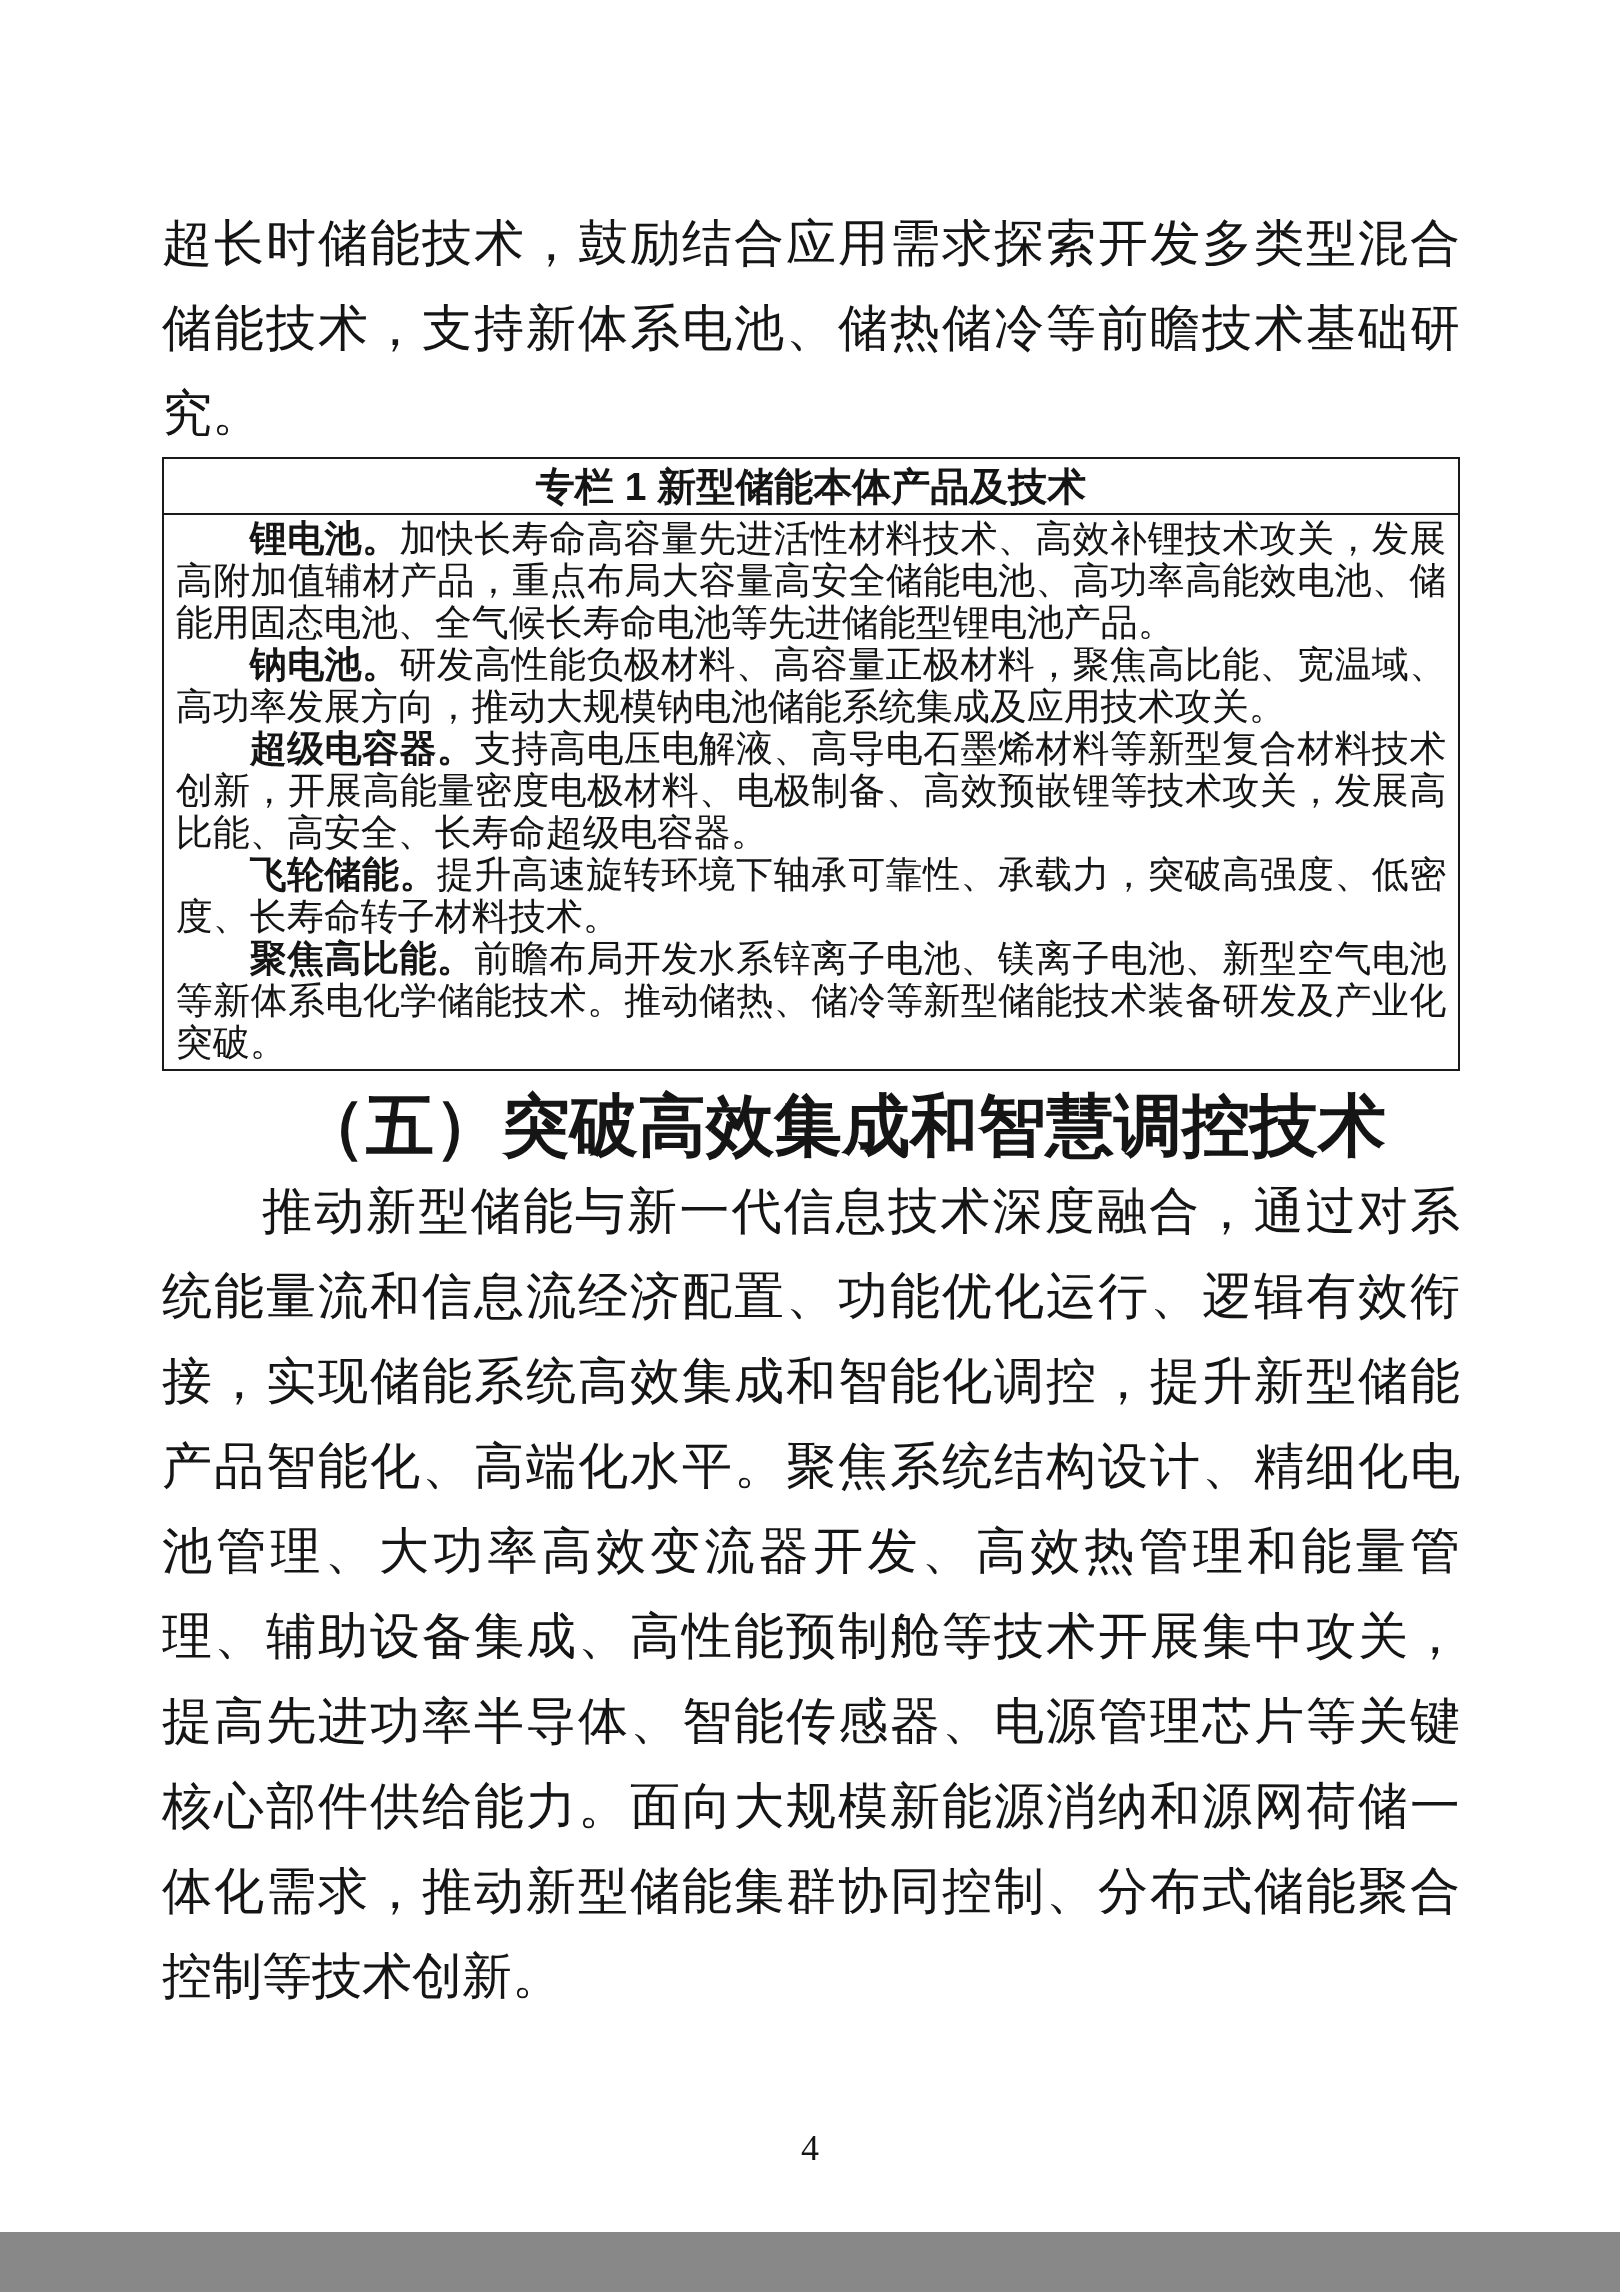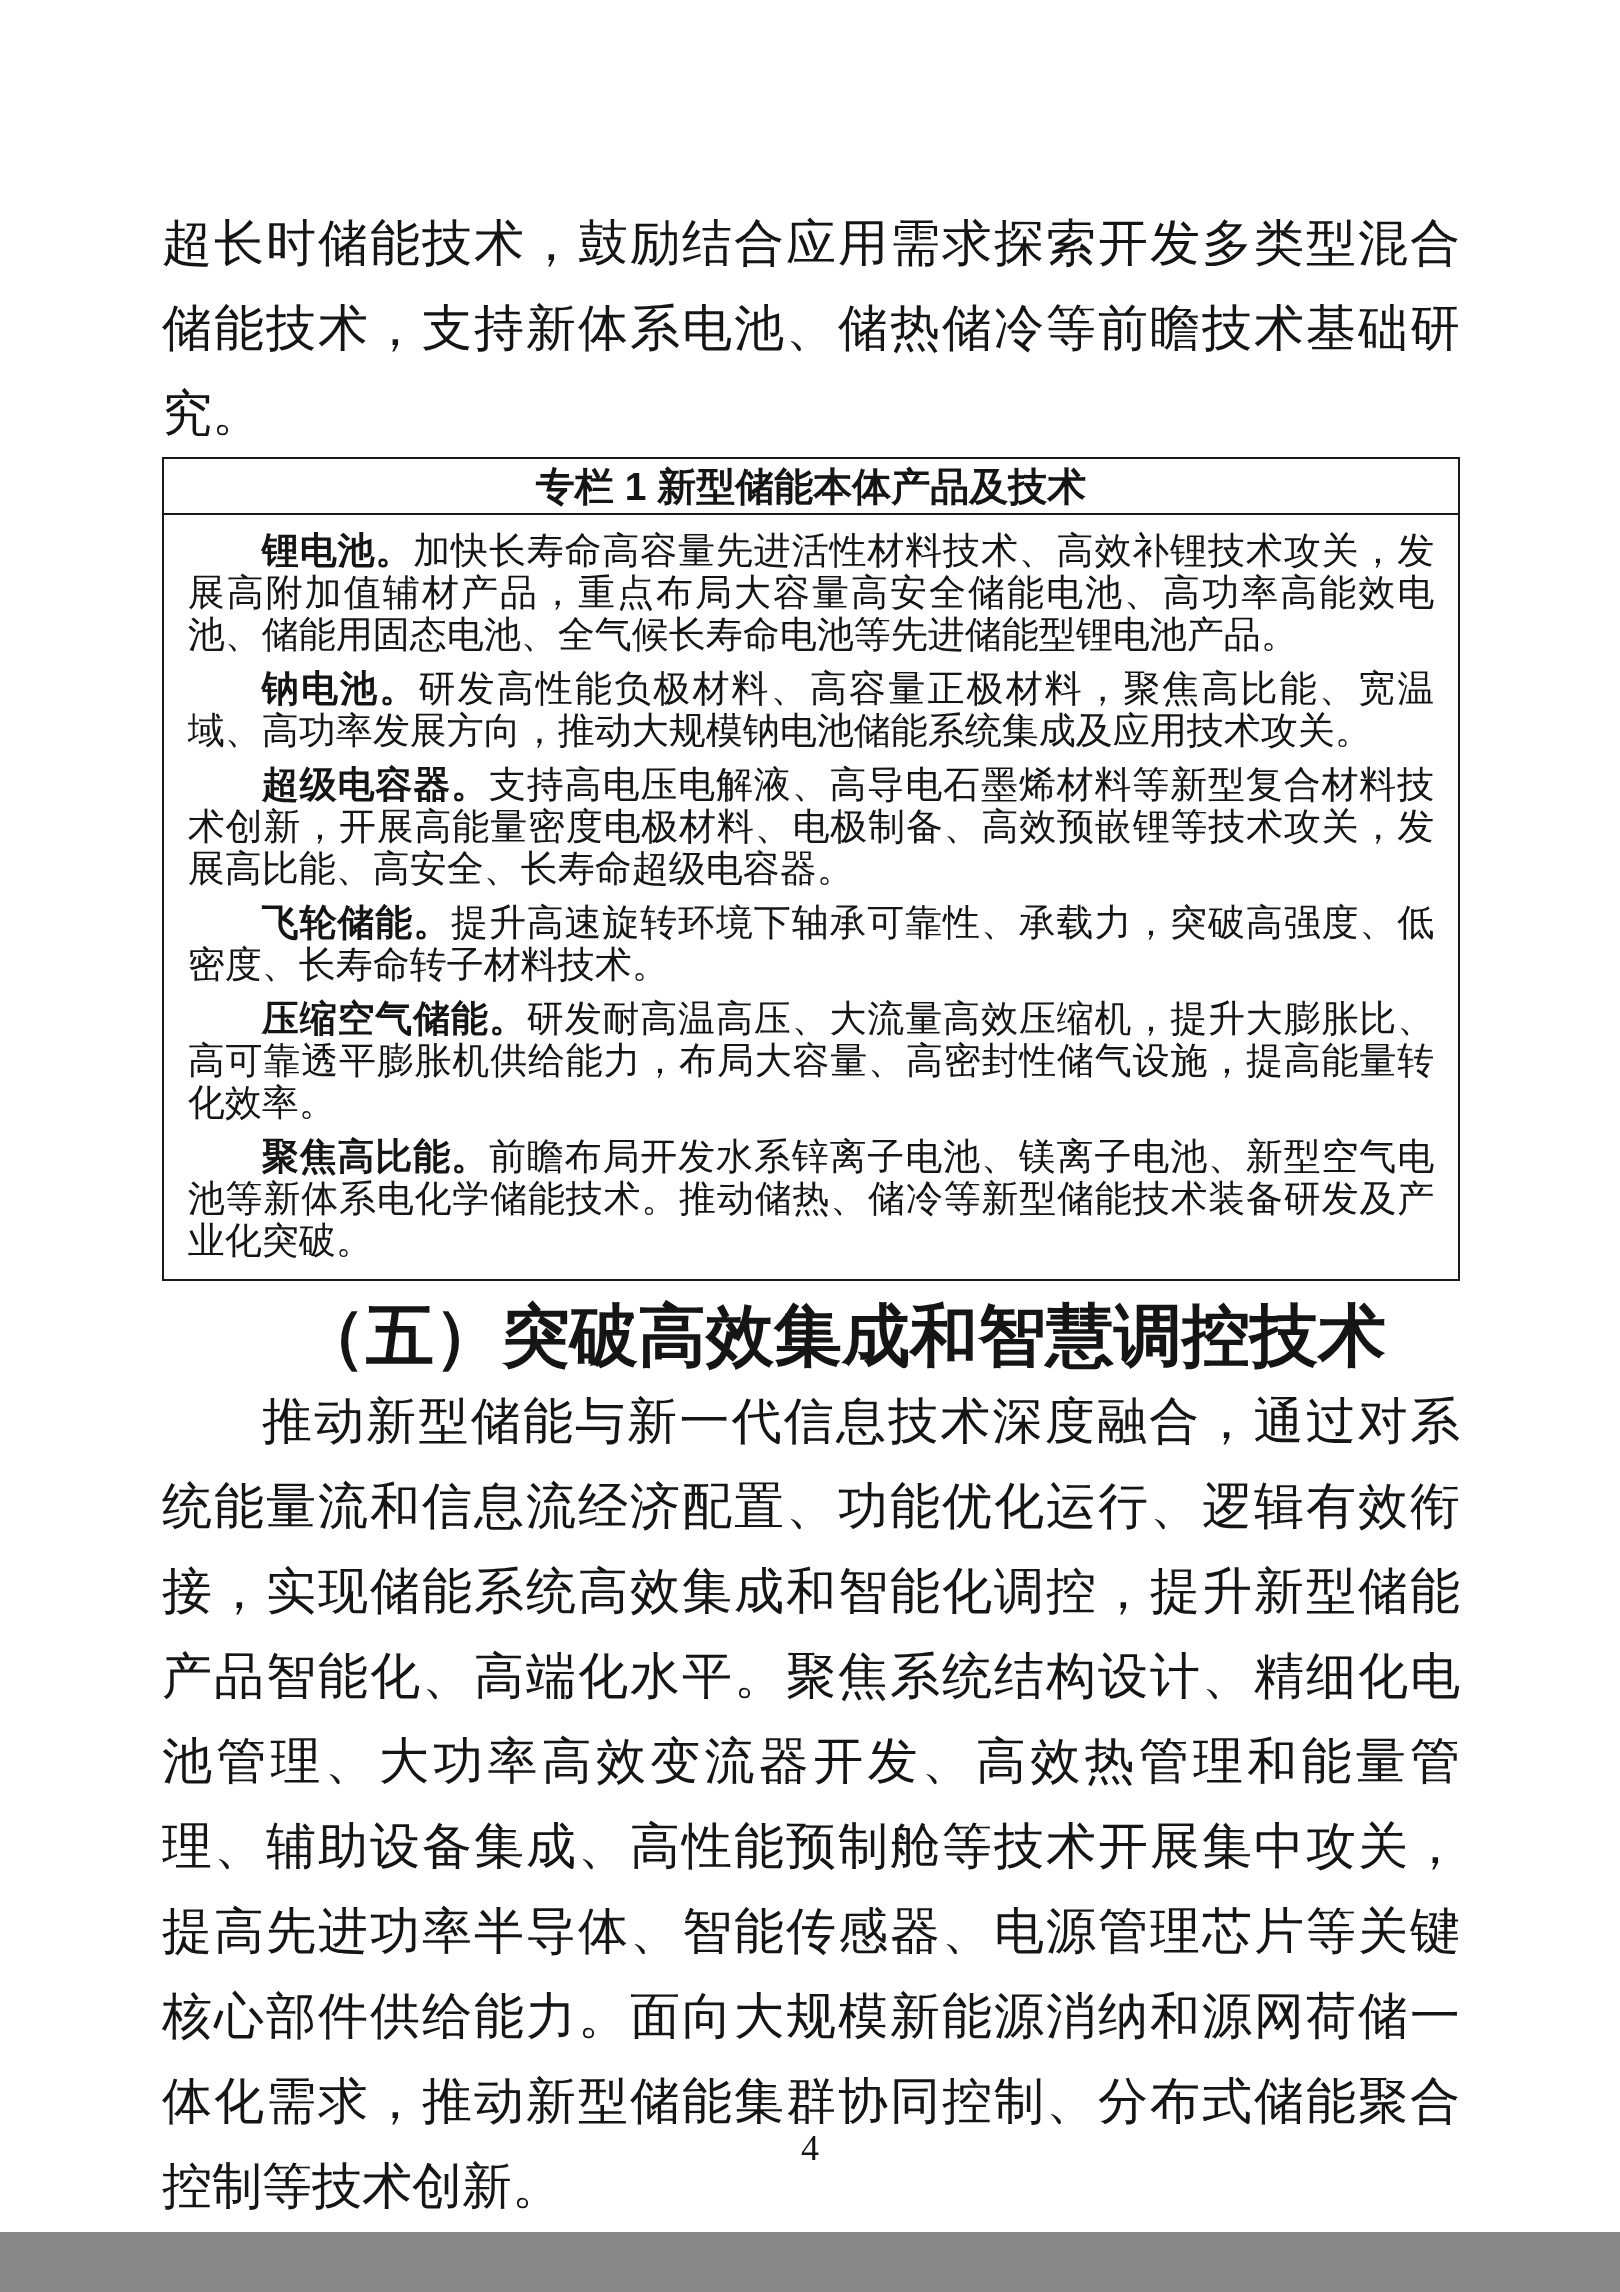--- a/index.html
+++ b/index.html
@@ -36,21 +36,21 @@
     border-bottom: 2.9px solid #1a1a1a;
   }
   .box-body {
     padding: 2.9px 11.8px 4.9px 11.8px;
     font-size: 37px;
     line-height: 42px;
     text-align: justify;
     text-justify: inter-character;
   }
   .box-body p {
-    margin: 12px;
+    margin: 0;
     text-indent: 2em;
   }
   .box-label {
     font-family: "Liberation Sans", "DejaVu Sans", sans-serif;
     font-weight: bold;
   }
   .section-heading {
     margin: 13.7px 0 0 0;
     text-indent: 2em;
     font-size: 68px;
@@ -82,21 +82,20 @@
 
   <p class="intro">超长时储能技术，鼓励结合应用需求探索开发多类型混合储能技术，支持新体系电池、储热储冷等前瞻技术基础研究。</p>
 
   <div class="box">
     <div class="box-title">专栏 1 新型储能本体产品及技术</div>
     <div class="box-body">
       <p><span class="box-label">锂电池。</span><span>加快长寿命高容量先进活性材料技术、高效补锂技术攻关，发展高附加值辅材产品，重点布局大容量高安全储能电池、高功率高能效电池、储能用固态电池、全气候长寿命电池等先进储能型锂电池产品。</span></p>
       <p><span class="box-label">钠电池。</span><span>研发高性能负极材料、高容量正极材料，聚焦高比能、宽温域、高功率发展方向，推动大规模钠电池储能系统集成及应用技术攻关。</span></p>
       <p><span class="box-label">超级电容器。</span><span>支持高电压电解液、高导电石墨烯材料等新型复合材料技术创新，开展高能量密度电极材料、电极制备、高效预嵌锂等技术攻关，发展高比能、高安全、长寿命超级电容器。</span></p>
       <p><span class="box-label">飞轮储能。</span><span>提升高速旋转环境下轴承可靠性、承载力，突破高强度、低密度、长寿命转子材料技术。</span></p>
-      <p><span class="box-label">压缩空气储能。</span><span>研发耐高温高压、大流量高效压缩机，提升大膨胀比、高可靠透平膨胀机供给能力，布局大容量、高密封性储气设施，提高能量转化效率。</span></p>
       <p><span class="box-label">聚焦高比能。</span><span>前瞻布局开发水系锌离子电池、镁离子电池、新型空气电池等新体系电化学储能技术。推动储热、储冷等新型储能技术装备研发及产业化突破。</span></p>
     </div>
   </div>
 
   <h2 class="section-heading">（五）突破高效集成和智慧调控技术</h2>
 
   <p class="body-par">推动新型储能与新一代信息技术深度融合，通过对系统能量流和信息流经济配置、功能优化运行、逻辑有效衔接，实现储能系统高效集成和智能化调控，提升新型储能产品智能化、高端化水平。聚焦系统结构设计、精细化电池管理、大功率高效变流器开发、高效热管理和能量管理、辅助设备集成、高性能预制舱等技术开展集中攻关，提高先进功率半导体、智能传感器、电源管理芯片等关键核心部件供给能力。面向大规模新能源消纳和源网荷储一体化需求，推动新型储能集群协同控制、分布式储能聚合控制等技术创新。</p>
 
   <div class="page-number">4</div>
 

